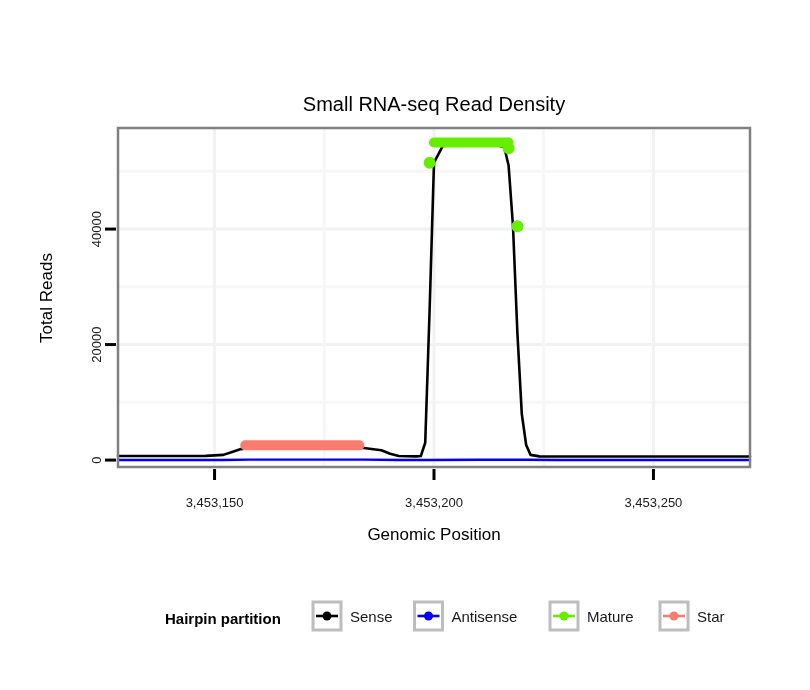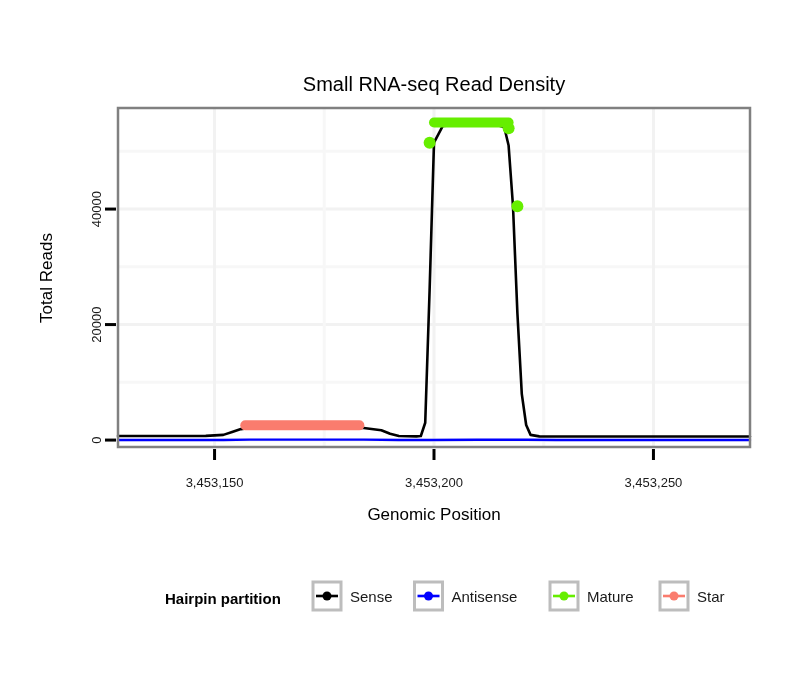--- a/index.html
+++ b/index.html
@@ -1,21 +1,21 @@
 <!DOCTYPE html>
 <html><head>
 <meta charset="utf-8">
 <style>
   html,body{margin:0;padding:0;}
   body{
     width:810px;height:690px;background:#ffffff;
     font-family:"Liberation Sans", sans-serif;
     overflow:hidden;
   }
-  #figure{position:relative;width:810px;height:483px;}
+  #figure{position:relative;width:810px;height:483px;margin-top:20px;}
   #plot-svg{display:block;width:810px;height:690px;}
   .title-text{
     font-family:"Liberation Sans", sans-serif;
     font-size:20px;fill:#000000;
   }
   .axis-title{
     font-family:"Liberation Sans", sans-serif;
     font-size:17px;fill:#000000;
   }
   .tick-label{

